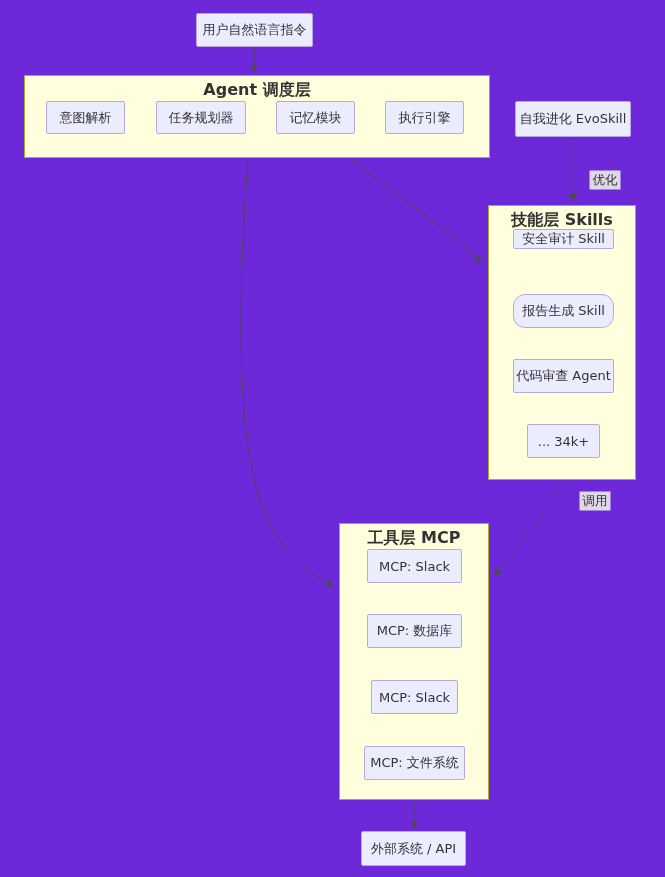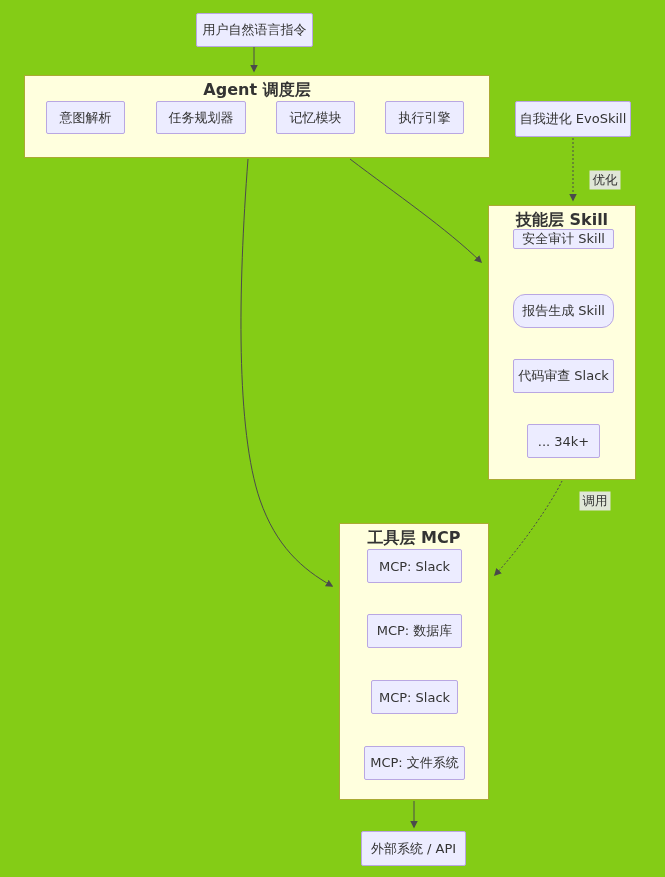--- a/index.html
+++ b/index.html
@@ -5,21 +5,21 @@
   html, body {
     margin: 0;
     padding: 0;
     background: #f8f9fb;
     font-family: "DejaVu Sans", "Liberation Sans", sans-serif;
   }
   .canvas {
     position: relative;
     width: 665px;
     height: 877px;
-    background: #84cc16;
+    background: #6d28d9;
     overflow: hidden;
     color: #333;
   }
   .edges {
     position: absolute;
     left: 0; top: 0;
     width: 665px; height: 877px;
     pointer-events: none;
   }
   .node {
@@ -94,24 +94,24 @@
     <div class="cluster-title">Agent 调度层</div>
     <div class="node" style="left:21px; top:25px; width:79px; height:33px;">意图解析</div>
     <div class="node" style="left:131px; top:25px; width:90px; height:33px;">任务规划器</div>
     <div class="node" style="left:251px; top:25px; width:79px; height:33px;">记忆模块</div>
     <div class="node" style="left:360px; top:25px; width:79px; height:33px;">执行引擎</div>
   </div>
 
   <div class="node" style="left:515px; top:101px; width:116px; height:36px;">自我进化 EvoSkill</div>
 
   <div class="cluster" style="left:488px; top:205px; width:148px; height:275px;">
-    <div class="cluster-title">技能层 Skill</div>
+    <div class="cluster-title">技能层 Skills</div>
     <div class="node" style="left:24px; top:23px; width:101px; height:20px;">安全审计 Skill</div>
     <div class="node" style="left:24px; top:88px; width:101px; height:34px;border-radius:12px;">报告生成 Skill</div>
-    <div class="node" style="left:24px; top:153px; width:101px; height:34px;">代码审查 Slack</div>
+    <div class="node" style="left:24px; top:153px; width:101px; height:34px;">代码审查 Agent</div>
     <div class="node" style="left:38px; top:218px; width:73px; height:34px;">... 34k+</div>
   </div>
 
   <div class="cluster" style="left:339px; top:523px; width:150px; height:277px;">
     <div class="cluster-title">工具层 MCP</div>
     <div class="node" style="left:27px; top:25px; width:95px; height:34px;">MCP: Slack</div>
     <div class="node" style="left:27px; top:90px; width:95px; height:34px;">MCP: 数据库</div>
     <div class="node" style="left:31px; top:156px; width:87px; height:34px;">MCP: Slack</div>
     <div class="node" style="left:24px; top:222px; width:101px; height:34px;">MCP: 文件系统</div>
   </div>

